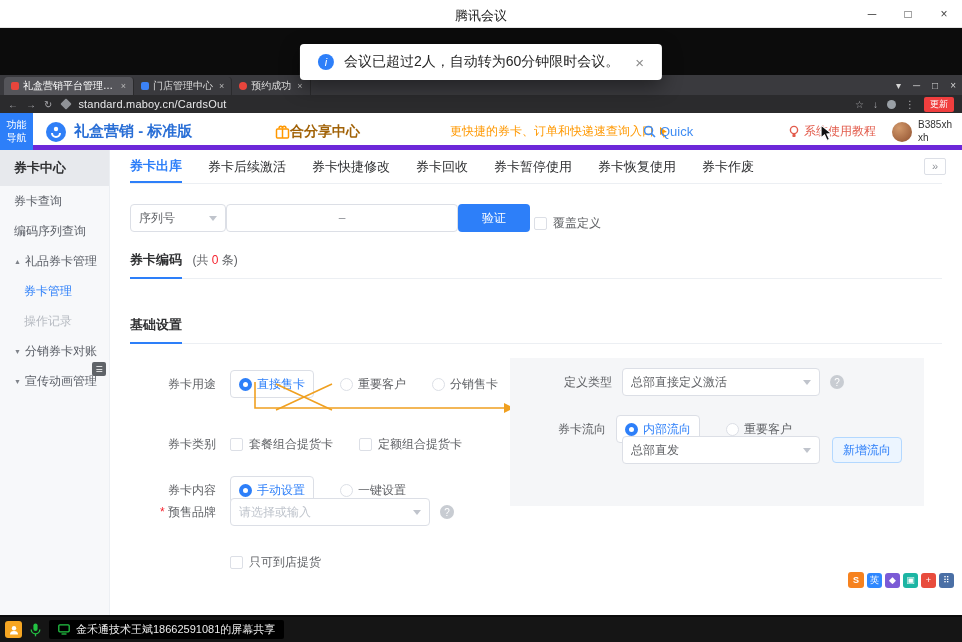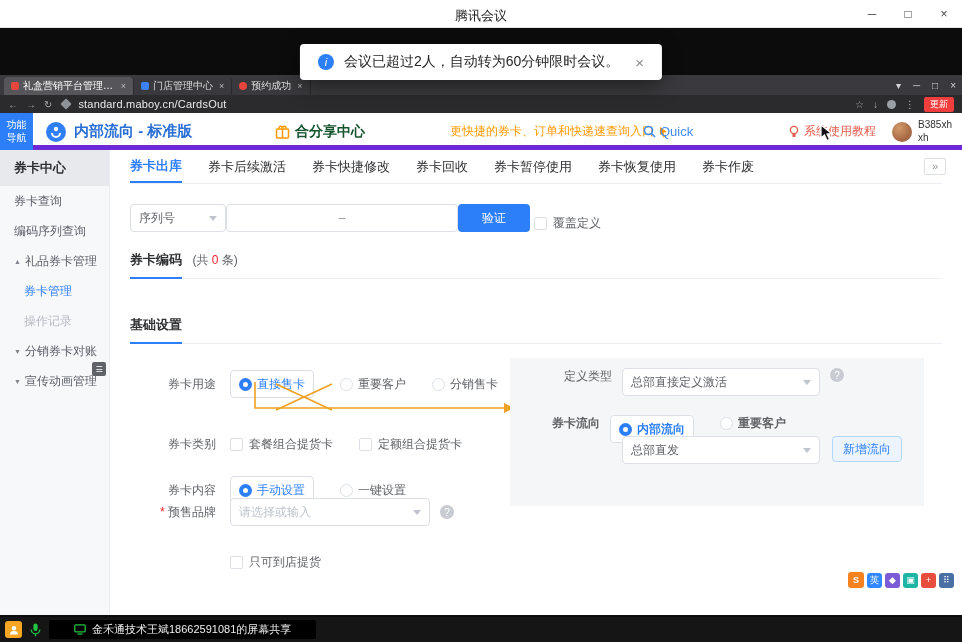--- a/index.html
+++ b/index.html
@@ -45,21 +45,21 @@
   .profile-dot { width:9px; height:9px; border-radius:50%; background:#9aa0a6; }
   .update-badge { background:#f03e3e; color:#fff; font-size:9px; padding:1px 6px; border-radius:2px; cursor:pointer; }
 
   
   .page { position:absolute; top:38px; left:0; right:0; bottom:0; background:#fff; }
   .page-header { position:relative; height:37px; border-bottom:5px solid #6d28d9; background:#fff; }
   .hdr-item { position:absolute; top:0; height:37px; display:flex; align-items:center; }
   .nav-toggle { left:0; width:33px; background:#2d7ff9; color:#fff; font-size:10px; flex-direction:column; justify-content:center; line-height:1.25; cursor:pointer; }
   .brand { left:45px; gap:7px; }
   .brand-text { color:#2a6fd6; font-weight:bold; font-size:15px; }
-  .share-center { left:275px; gap:5px; color:#14532d; font-weight:bold; font-size:14px; cursor:pointer; }
+  .share-center { left:275px; color:#a16207; font-weight:bold; font-size:14px; cursor:pointer; }
   .quick-entry { left:450px; gap:4px; color:#ff9800; font-size:12px; cursor:pointer; }
   .quick { left:643px; gap:4px; color:#3f8cf3; font-size:13px; cursor:pointer; }
   .tutorial { left:788px; gap:4px; color:#e25b4b; font-size:12px; cursor:pointer; }
   .user-box { right:10px; gap:6px; cursor:pointer; }
   .avatar { width:20px; height:20px; border-radius:50%; background:radial-gradient(circle at 35% 30%, #d2996b, #8f4f2e); }
   .user-name { font-size:10px; color:#333; line-height:1.25; }
 
   .page-body { position:absolute; top:37px; left:0; right:0; bottom:0; display:flex; }
 
   
@@ -107,37 +107,37 @@
   .radio { display:flex; align-items:center; margin-right:26px; cursor:pointer; }
   .r-dot { width:13px; height:13px; border-radius:50%; border:1px solid #dcdfe6; background:#fff; flex:none; }
   .radio .lbl { font-size:12px; color:#606266; margin-left:5px; }
   .radio.sel .r-dot { border:4px solid #2d7ff9; }
   .radio.sel .lbl { color:#2d7ff9; }
   .chk { display:flex; align-items:center; margin-right:26px; cursor:pointer; }
   .brand-sel { width:200px; color:#bfc4cc; }
   .info-dot { width:14px; height:14px; border-radius:50%; background:#c8ccd2; color:#fff; font-size:10px; display:flex; align-items:center; justify-content:center; margin-left:10px; flex:none; }
 
   .panel { position:absolute; left:380px; top:0; width:414px; height:148px; background:#f5f6f8; }
-  .p-row { position:absolute; display:flex; align-items:flex-start; }
+  .p-row { position:absolute; display:flex; align-items:center; }
   .p-label { width:56px; text-align:right; flex:none; color:#606266; font-size:12px; margin-right:10px; }
-  .p-row1 { top:10px; left:46px; } .p-row2 { top:57px; left:34px;font-weight:bold; } .p-row3 { top:78px; left:112px; }
+  .p-row1 { top:10px; left:46px; } .p-row2 { top:57px; left:40px; } .p-row3 { top:78px; left:112px; }
   .def-sel, .flow-sel { width:198px; }
   .add-flow-btn { height:26px; padding:0 10px; font-size:12px; color:#2d7ff9; background:#ecf5ff; border:1px solid #b3d8ff; border-radius:4px; margin-left:12px; cursor:pointer; }
 
   .connector { position:absolute; left:90px; top:22px; width:296px; height:40px; pointer-events:none; }
 
   .ext-row { position:absolute; right:8px; bottom:27px; display:flex; align-items:center; gap:3px; }
   .ext { height:15px; min-width:15px; border-radius:3px; color:#fff; font-size:9px; display:flex; align-items:center; justify-content:center; padding:0 2px; cursor:pointer; }
   .e1 { background:#f6821f; width:16px; height:16px; font-weight:bold; }
   .e2 { background:#2f88ff; } .e3 { background:#7b5bd6; } .e4 { background:#1cb5a3; } .e5 { background:#e84c3d; } .e6 { background:#4a6fa5; }
 
   
   .bottombar { position:absolute; left:0; right:0; bottom:0; height:25px; background:#151515; display:flex; align-items:center; gap:8px; padding-left:5px; z-index:5; }
   .presenter-avatar { width:17px; height:17px; border-radius:3px; background:#f6a623; display:flex; align-items:center; justify-content:center; flex:none; }
-  .share-pill { background:#000; height:19px; display:flex; align-items:center; gap:6px; padding:0 25px; color:#ededed; font-size:11px; border-radius:2px; }
+  .share-pill { background:#000; height:19px; display:flex; align-items:center; gap:6px; padding:0 9px; color:#ededed; font-size:11px; border-radius:2px; }
 
   .cursor { position:absolute; z-index:70; pointer-events:none; }
 </style>
 </head>
 <body>
 
 <div class="stage">
 
   <div class="titlebar">
     <div class="tb-title">腾讯会议</div>
@@ -196,21 +196,21 @@
           <div class="hdr-item nav-toggle">
             <span>功能</span>
             <span>导航</span>
           </div>
           <div class="hdr-item brand">
             <svg width="22" height="22" viewBox="0 0 22 22">
               <circle cx="11" cy="11" r="10" fill="#2f7ff7"></circle>
               <path d="M6 12 a5 5 0 0 0 10 0 l-2 0 a3 3 0 0 1 -6 0 z" fill="#fff"></path>
               <circle cx="11" cy="8" r="2.2" fill="#fff"></circle>
             </svg>
-            <span class="brand-text">内部流向 - 标准版</span>
+            <span class="brand-text">礼盒营销 - 标准版</span>
           </div>
           <div class="hdr-item share-center">
             <svg width="15" height="15" viewBox="0 0 15 15">
               <rect x="1.5" y="5" width="12" height="9" rx="1" fill="none" stroke="#ff9800" stroke-width="1.5"></rect>
               <line x1="7.5" y1="5" x2="7.5" y2="14" stroke="#ff9800" stroke-width="1.5"></line>
               <path d="M4 4.5 C4 1.5 7.5 1.5 7.5 4.5 C7.5 1.5 11 1.5 11 4.5" fill="none" stroke="#ff9800" stroke-width="1.5"></path>
             </svg>
             <span>合分享中心</span>
           </div>
           <div class="hdr-item quick-entry">

